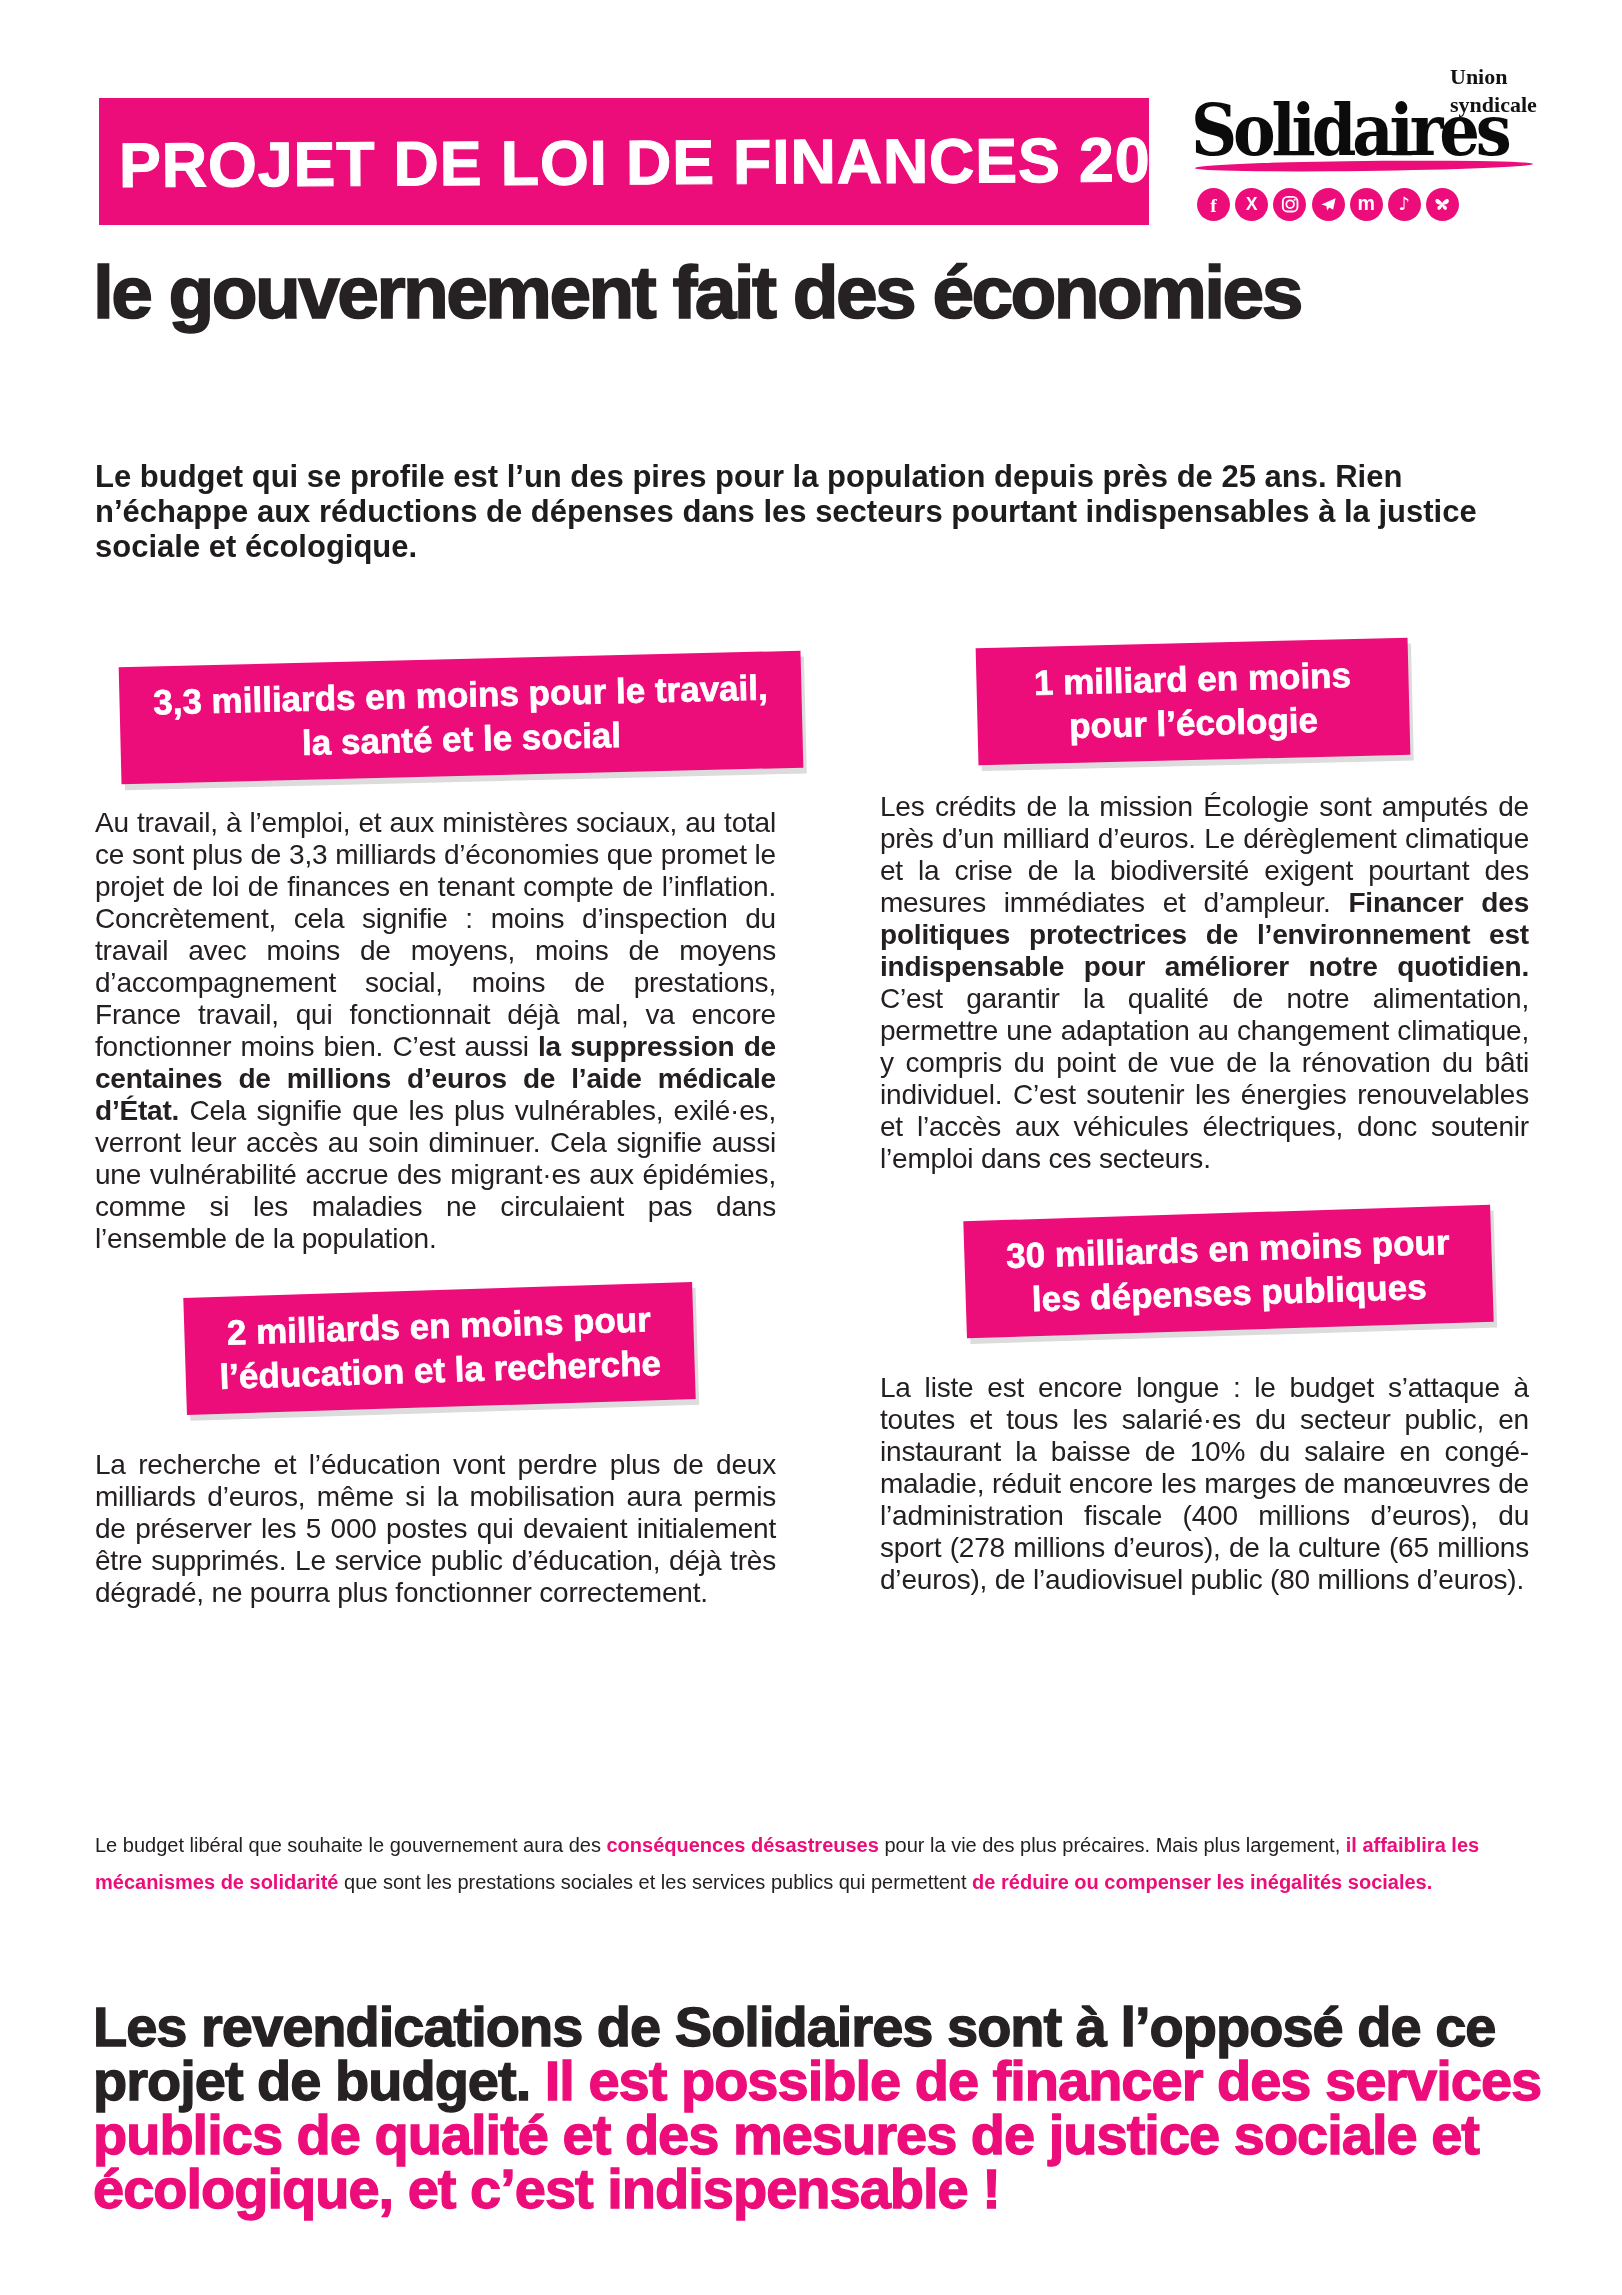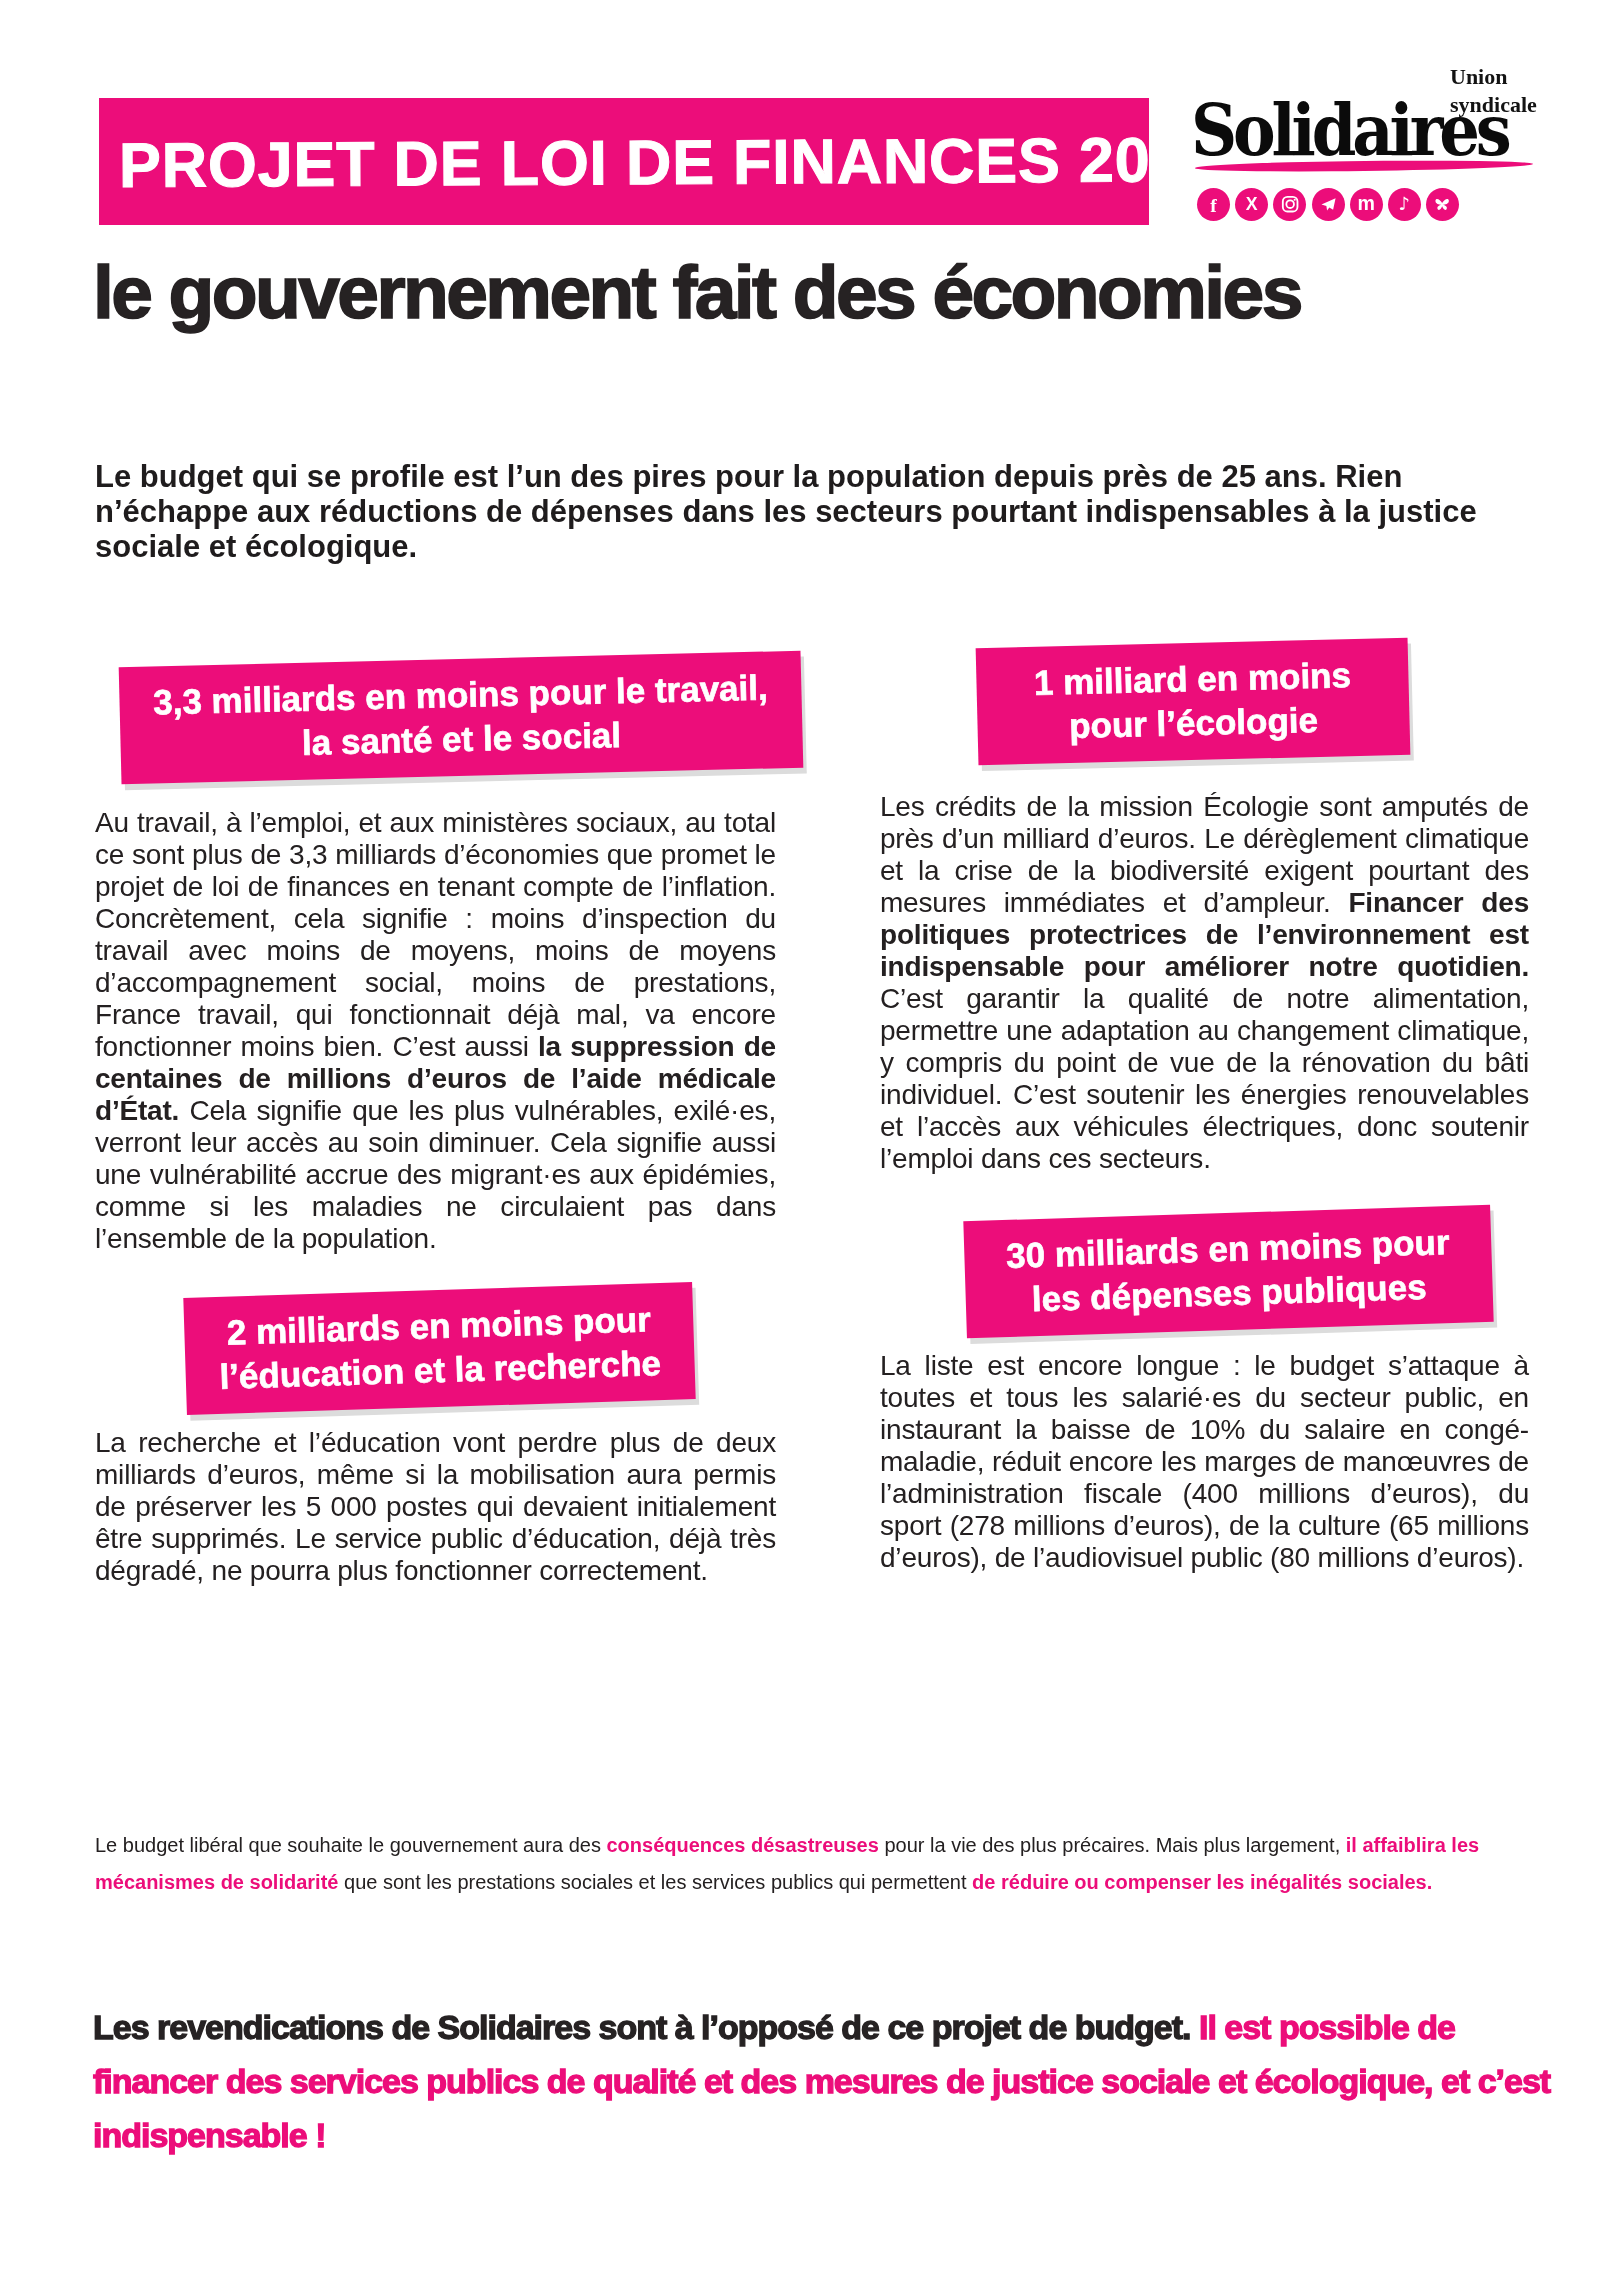--- a/index.html
+++ b/index.html
@@ -76,30 +76,30 @@
   }
   .badge span{display:block;}
   .b1-left{margin:21px 0 0 25px;width:682px;transform:rotate(-1.4deg);}
   .b2-left{margin:35px 0 0 90px;width:509px;transform:rotate(-1.8deg);}
   .b1-right{margin:5.2px 0 0 97px;width:432px;transform:rotate(-1.4deg);}
   .b2-right{margin:38px 0 0 85px;width:527px;transform:rotate(-1.8deg);}
   .colp{
     margin-top:31px;font-size:28px;line-height:32px;letter-spacing:-0.2px;
     text-align:justify;color:var(--ink);
   }
-  .colp.second{margin-top:20px;}
+  .colp.second{margin-top:42px;}
 
   
   .outro-para{
     position:absolute;left:95px;top:1827px;width:1443px;
     font-size:20px;line-height:37px;color:var(--ink);
   }
   .outro-head{
     position:absolute;left:93px;top:2000px;width:1459px;
-    font-size:34px;line-height:54px;font-weight:700;letter-spacing:-1px;
+    font-size:56px;line-height:54px;font-weight:700;letter-spacing:-1px;
     color:var(--headline);-webkit-text-stroke:1.3px currentColor;
   }
   .seg-b{font-weight:700;}
   .seg-pb{font-weight:700;color:var(--accent);}
   .seg-pk{color:var(--accent);-webkit-text-stroke:1.3px var(--accent);}
 </style>
 </head>
 <body>
 
 <div class="page">

